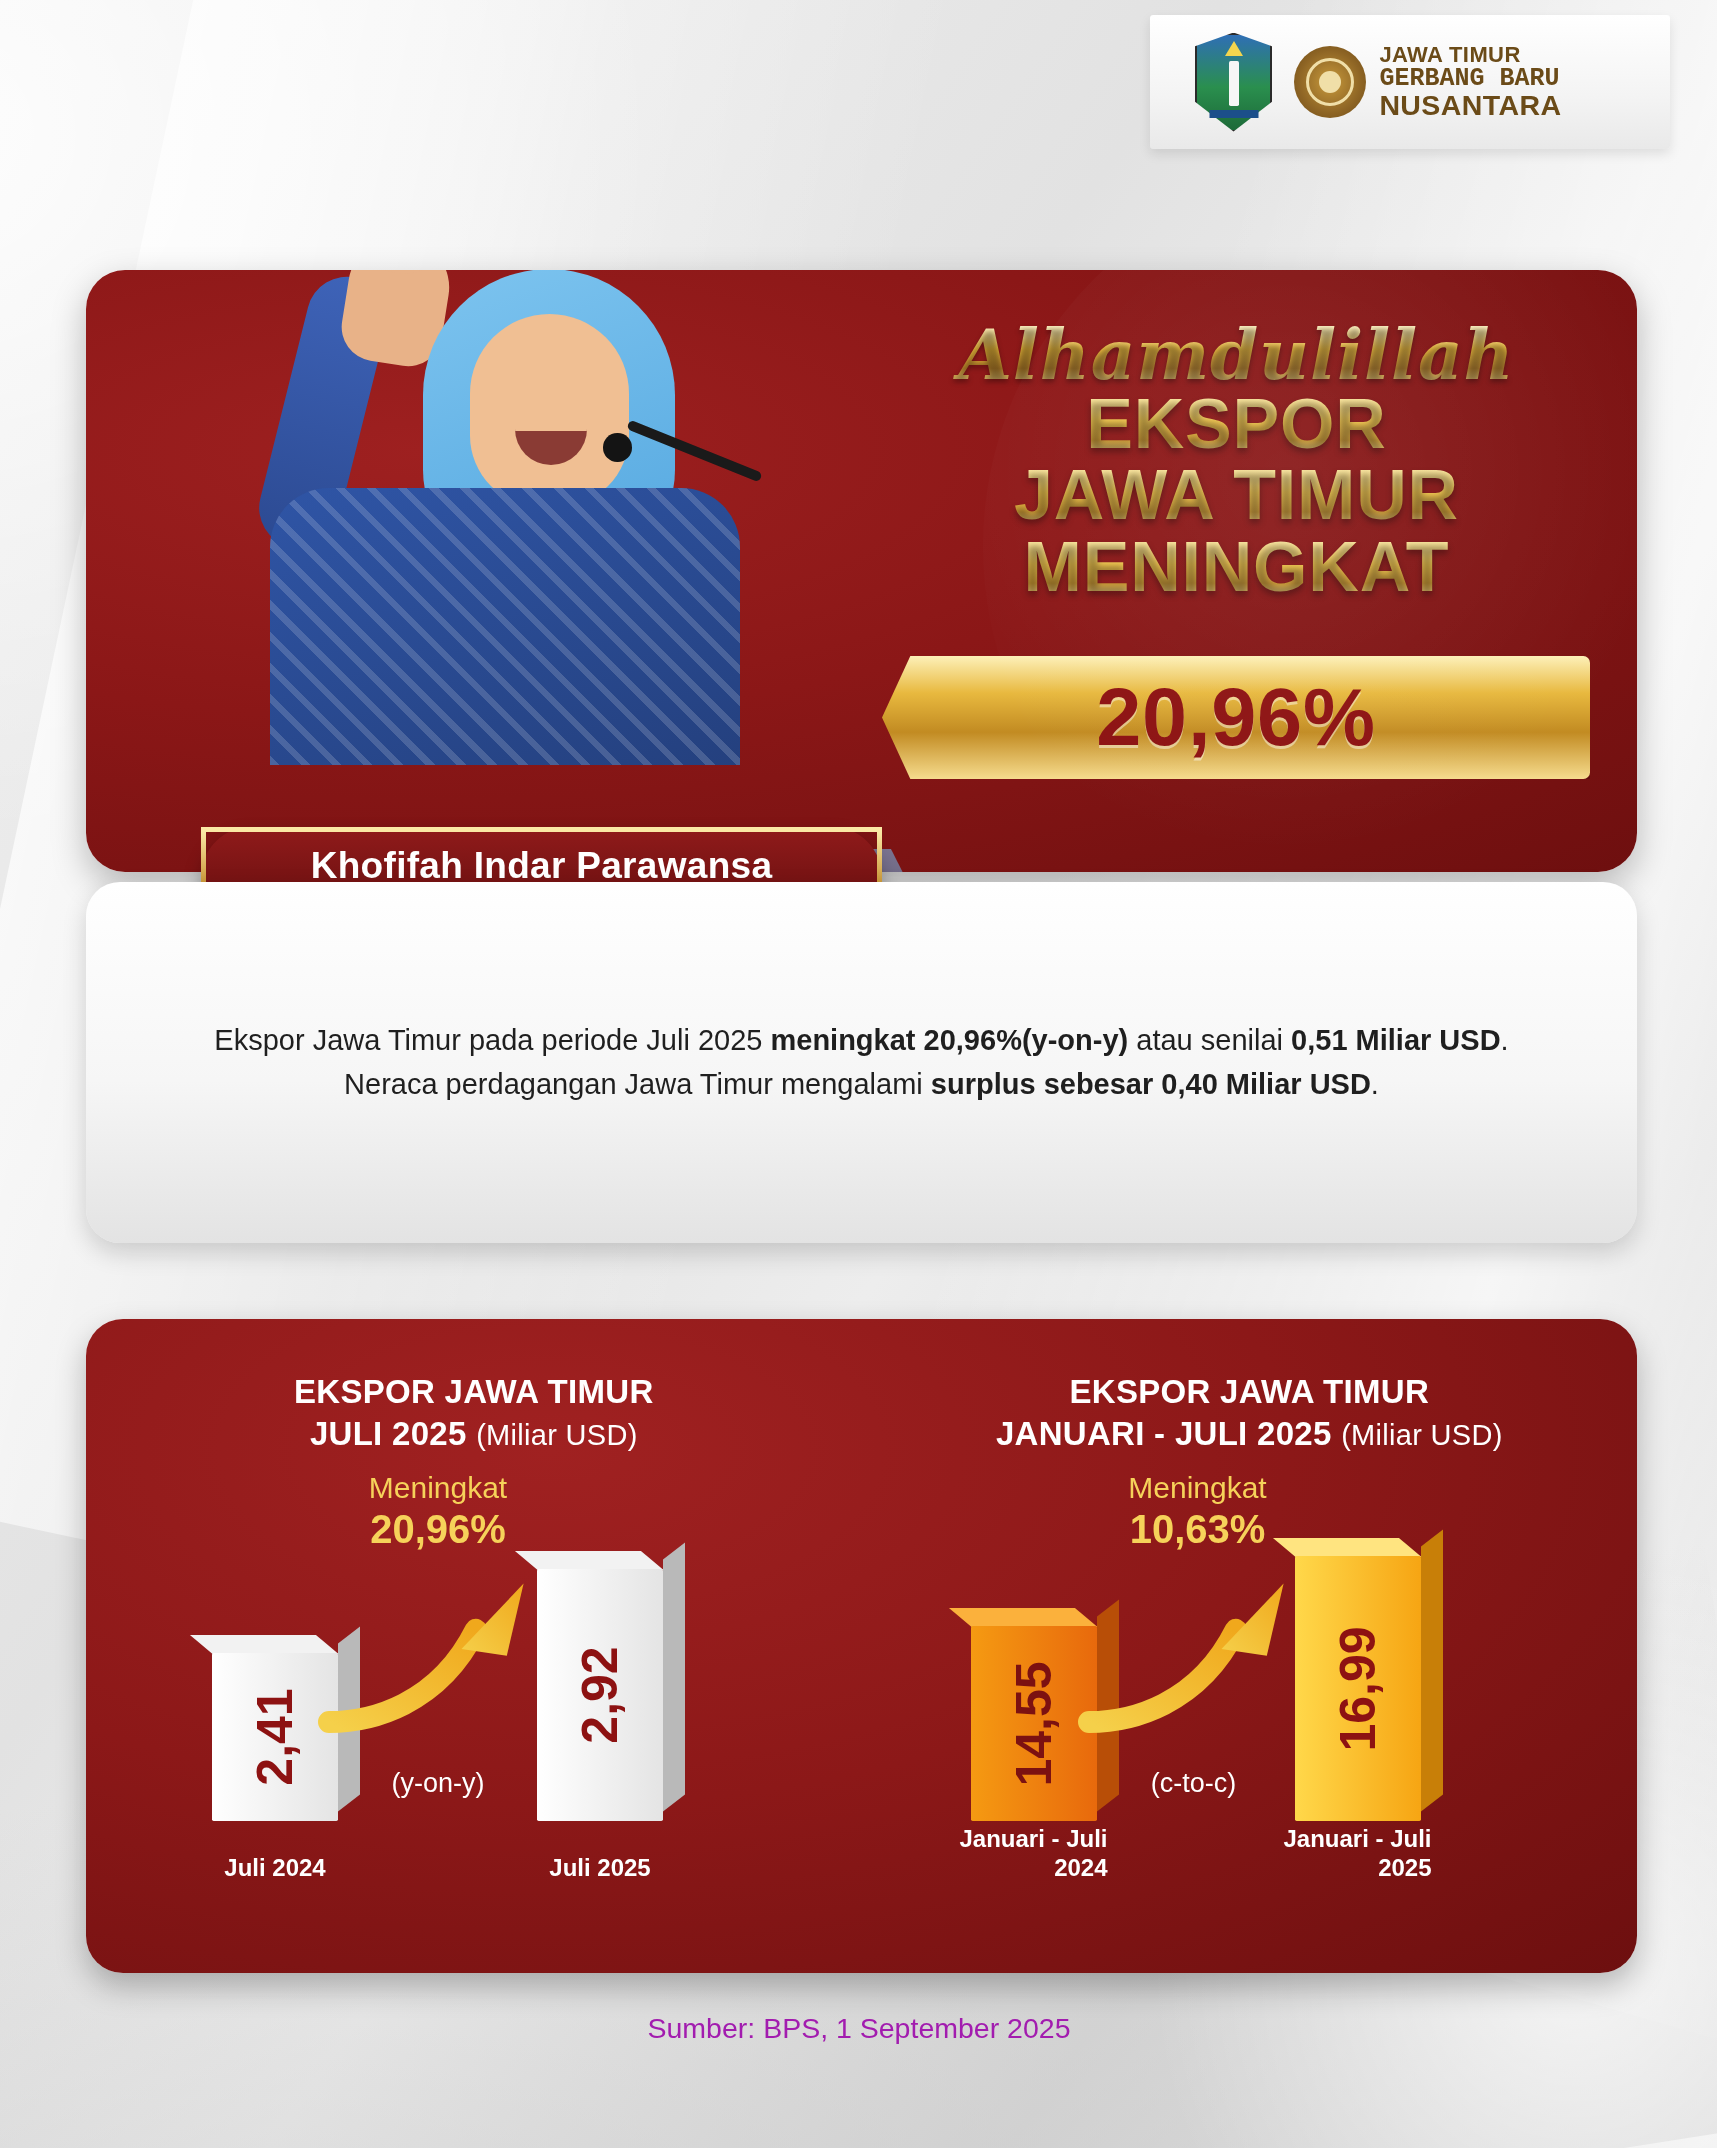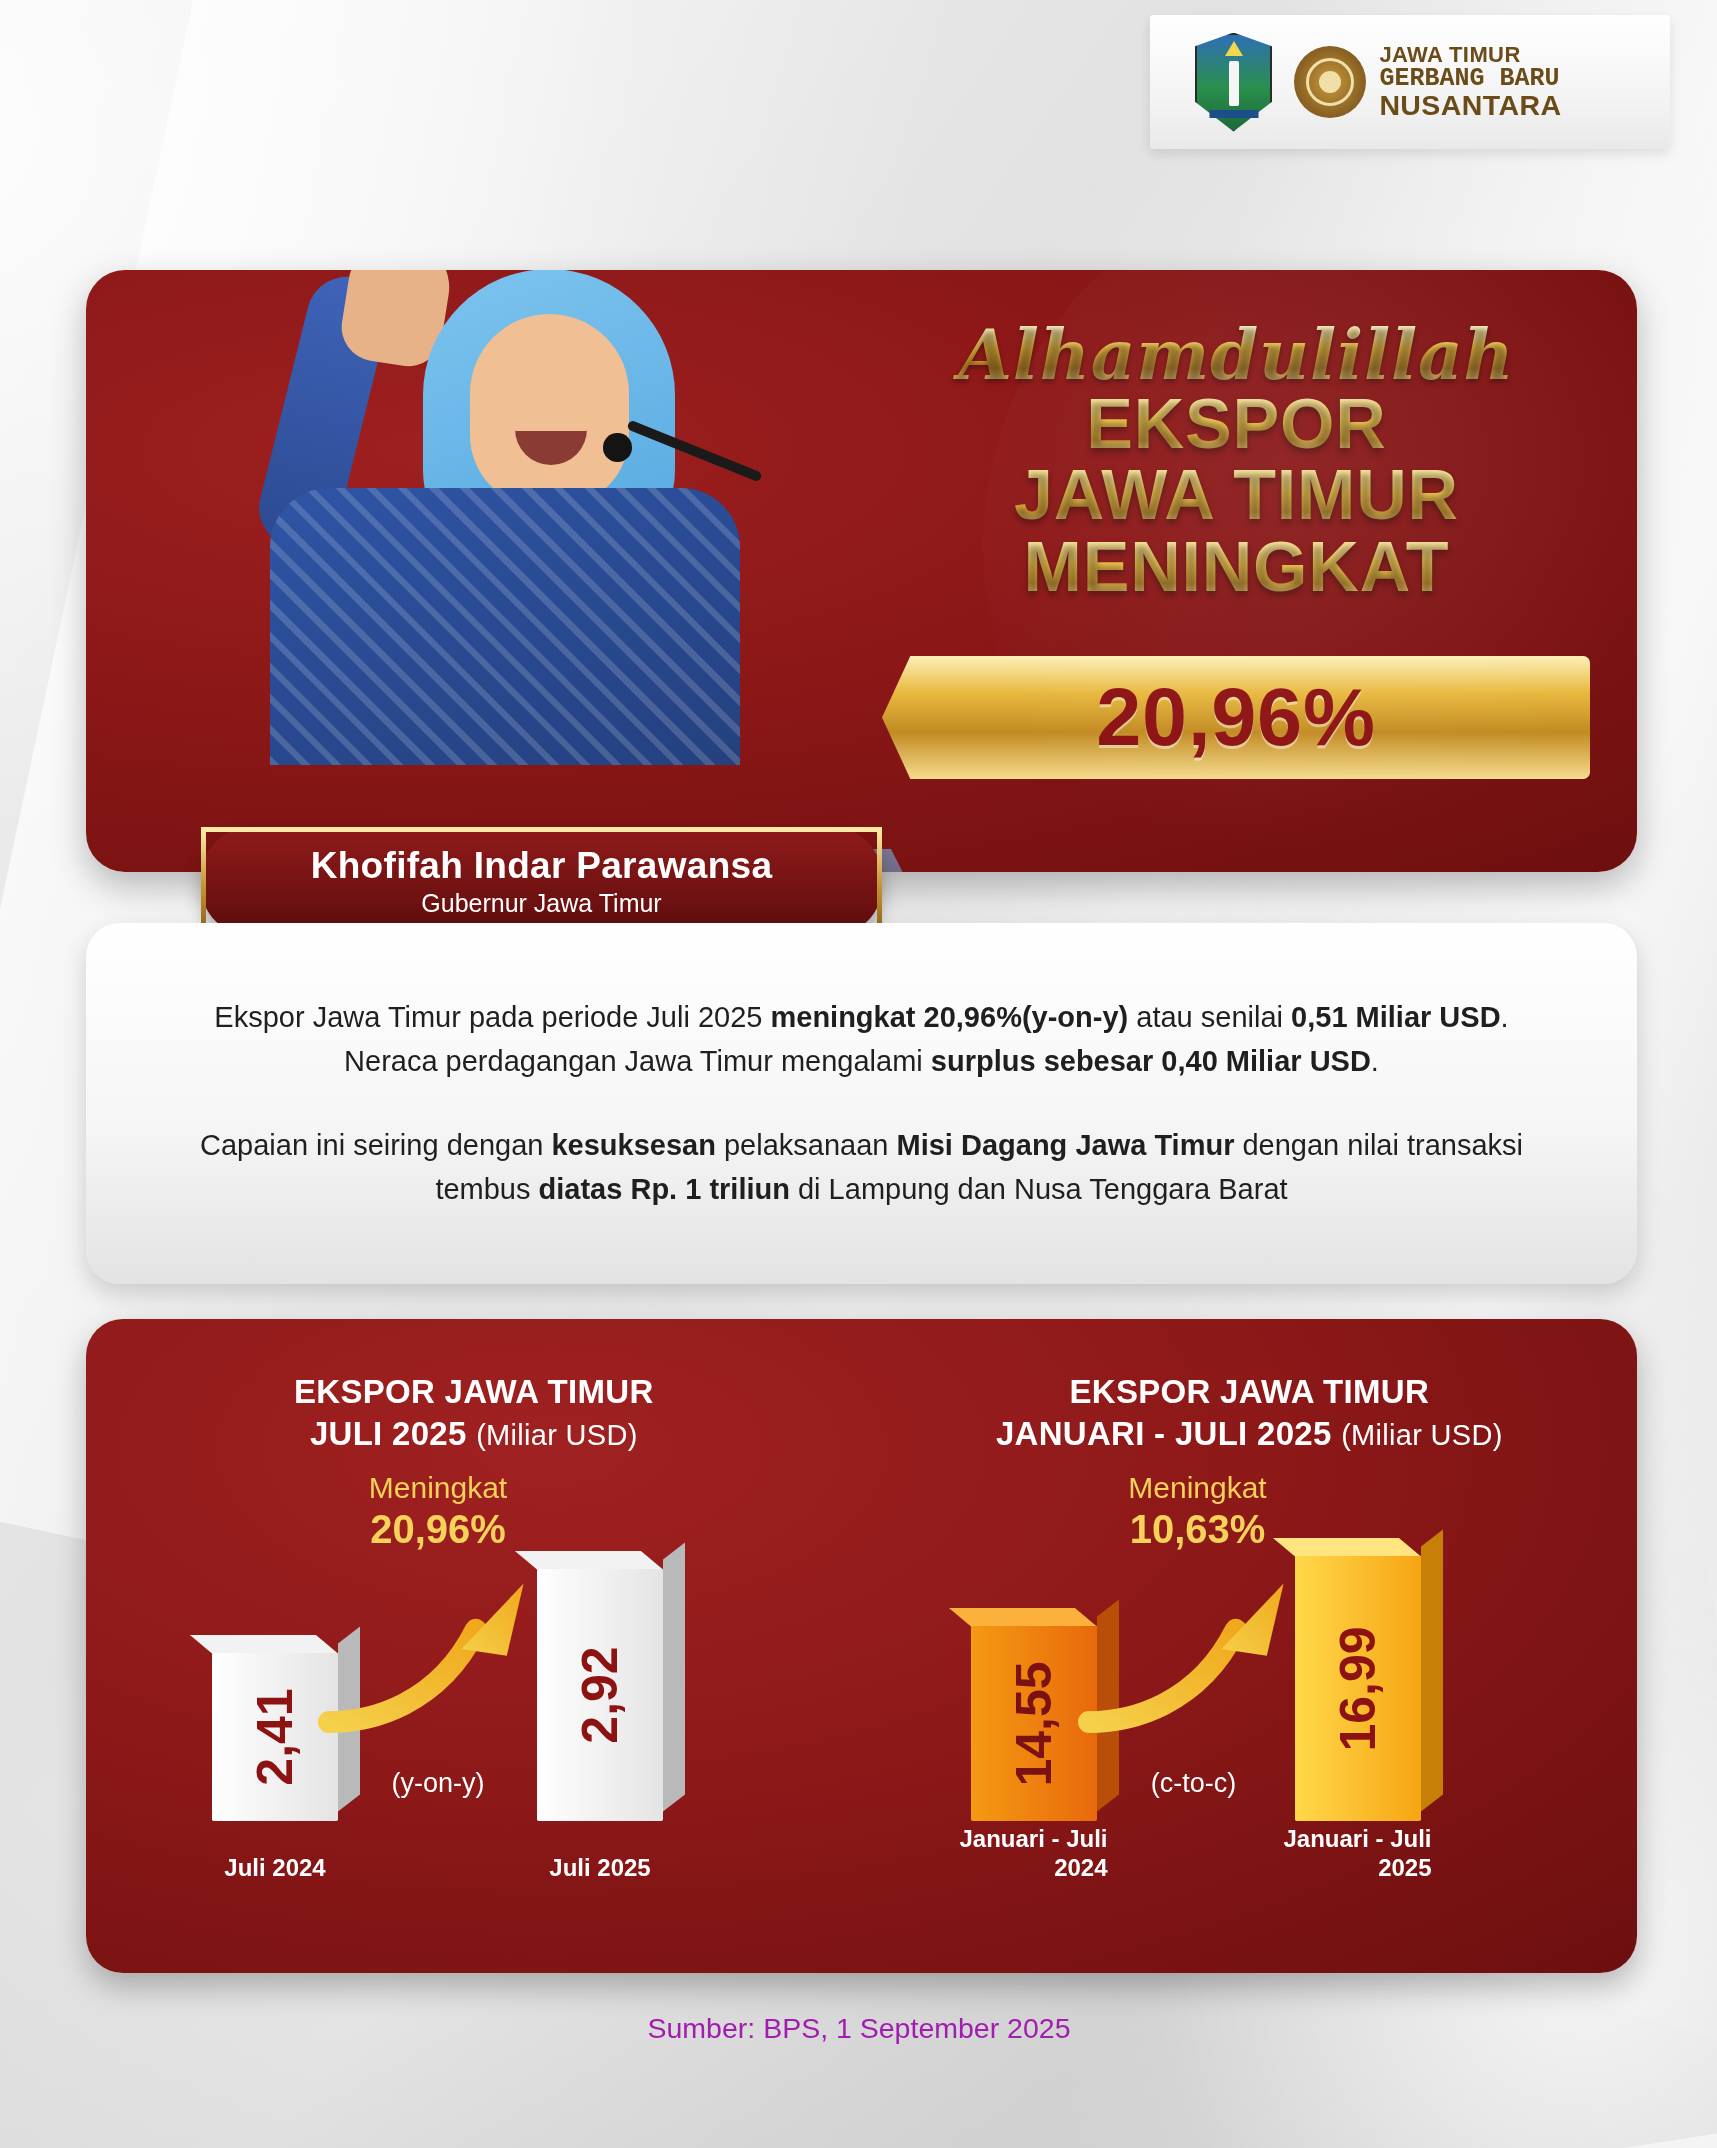--- a/index.html
+++ b/index.html
@@ -173,21 +173,21 @@
     border-image:linear-gradient(180deg,#fbe9a6,#c79230 55%,#8e6418) 1;
     box-shadow:0 8.4px 18.5px rgba(0,0,0,.3);
     display:flex;flex-direction:column;align-items:center;justify-content:center;
     color:#fff;
   }
   .name-plate .nm{font-size:37px;font-weight:800;letter-spacing:0.3px;}
   .name-plate .rl{font-size:25px;font-weight:400;margin-top:1.7px;}
 
   
   .narr{
-    position:absolute;left:86px;top:923px;width:1551px;height:361px;
+    position:absolute;left:86px;top:882px;width:1551px;height:361px;
     border-radius:34px;
     background:linear-gradient(180deg,#ffffff 0%,#f6f6f6 55%,#e3e3e3 100%);
     box-shadow:0 10px 25px rgba(0,0,0,.16);
     display:flex;flex-direction:column;align-items:center;justify-content:center;
     padding:0 92px;box-sizing:border-box;gap:16px;
   }
   .narr p{margin:0;text-align:center;color:#1f1f1f;font-size:29px;line-height:1.5;}
   .narr p.p2{margin-top:25px;}
   .narr b{font-weight:800;}
 
@@ -309,23 +309,20 @@
 
 <div class="name-plate">
   <div class="nm">Khofifah Indar Parawansa</div>
   <div class="rl">Gubernur Jawa Timur</div>
 </div>
 
 <div class="narr">
   <p class="p1">
     <span>Ekspor Jawa Timur pada periode Juli 2025 </span><b>meningkat 20,96%(y-on-y)</b><span> atau senilai </span><b>0,51 Miliar USD</b><span>. Neraca perdagangan Jawa Timur mengalami </span><b>surplus sebesar 0,40 Miliar USD</b><span>.</span>
   </p>
-  <p class="p2">
-    <span>Capaian ini seiring dengan </span><b>kesuksesan</b><span> pelaksanaan </span><b>Misi Dagang Jawa Timur</b><span> dengan nilai transaksi tembus </span><b>diatas Rp. 1 triliun</b><span> di Lampung dan Nusa Tenggara Barat</span>
-  </p>
 </div>
 
 <div class="charts">
 
   <div class="panel">
     <h3>
       <span>EKSPOR JAWA TIMUR</span><br>
       <span>JULI 2025</span> <span class="unit">(Miliar USD)</span>
     </h3>
     <div class="plot">

